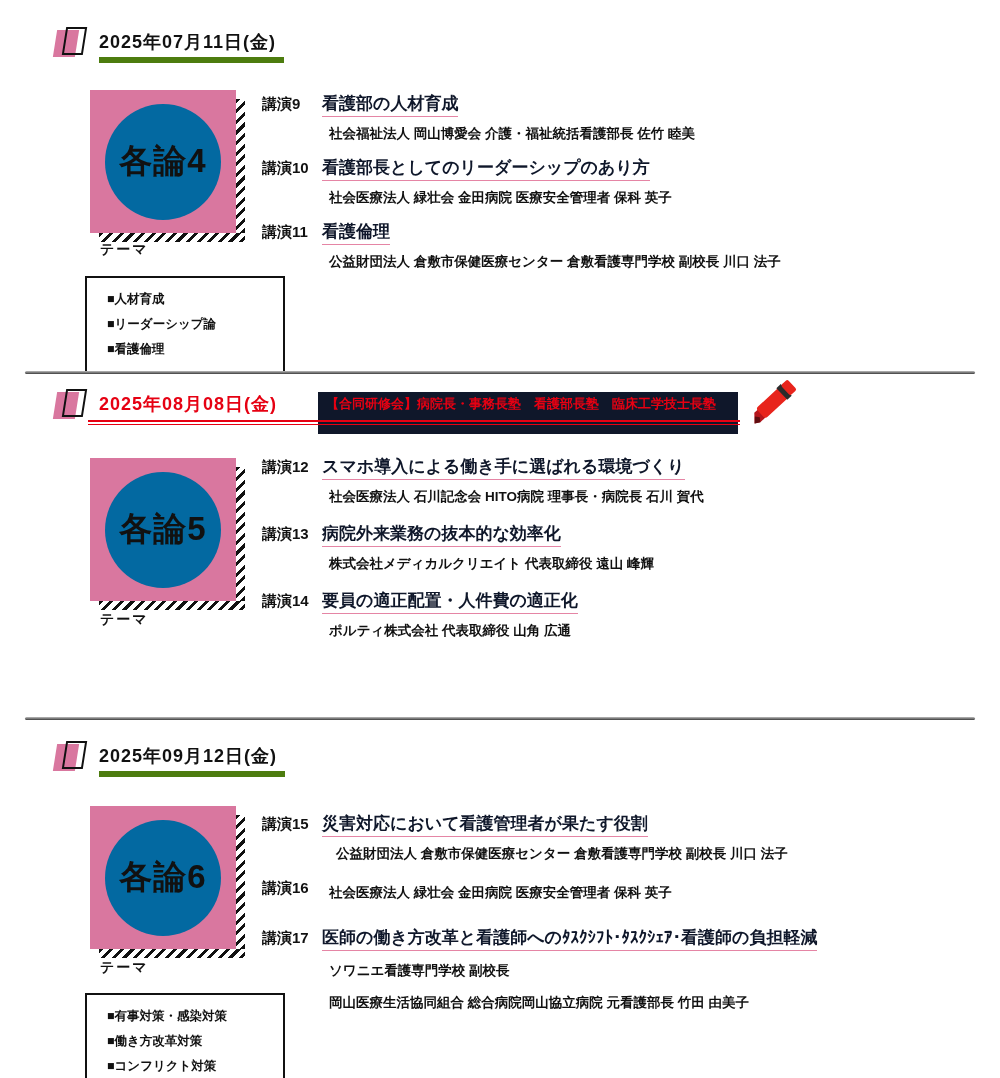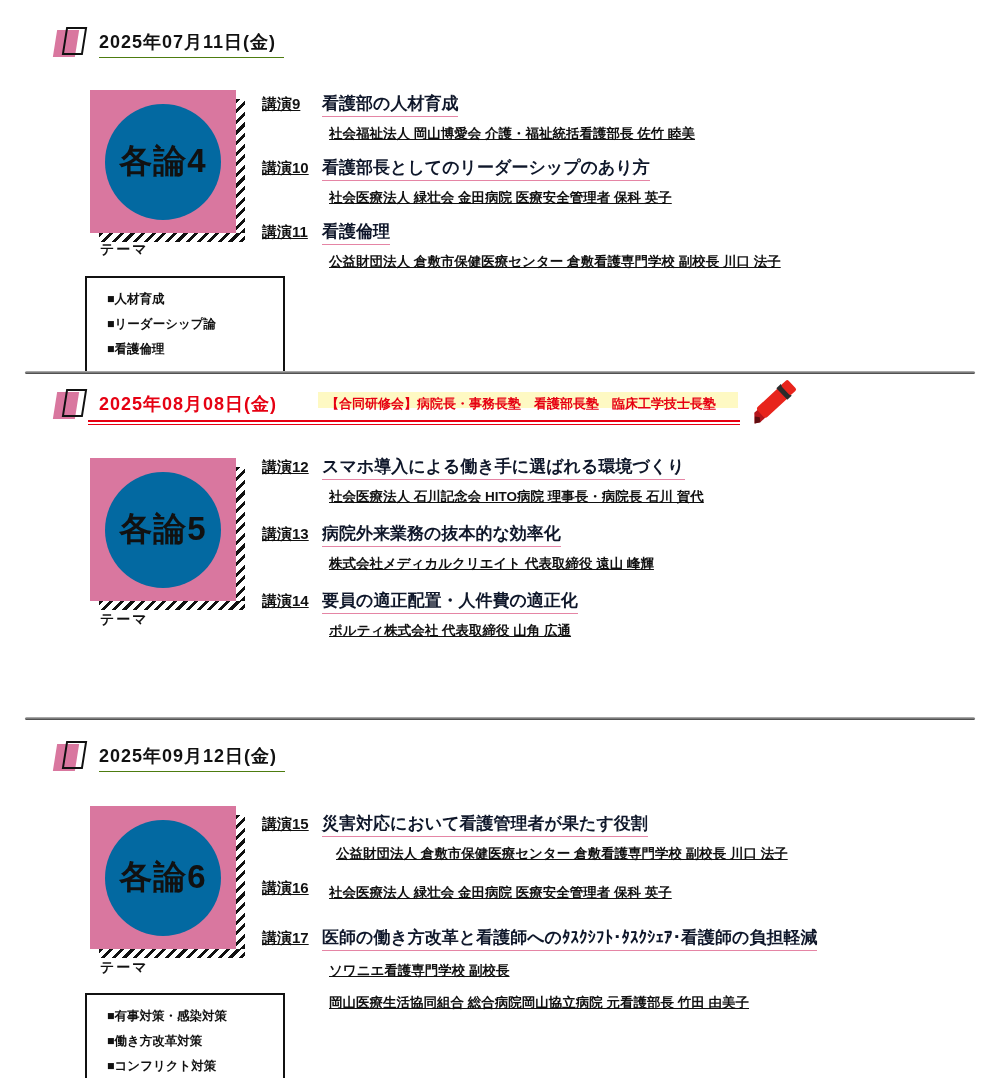--- a/index.html
+++ b/index.html
@@ -16,28 +16,28 @@
     position: absolute; left: 0; top: 4px; width: 22px; height: 27px;
     background: #d9779f; transform: skewX(-9deg); display: block;
   }
   .sheet-icon .front {
     position: absolute; left: 9px; top: 1px; width: 21px; height: 28px;
     background: transparent; border: 2.5px solid #111; transform: skewX(-9deg); display: block;
   }
   .date {
     display: inline-block; margin-left: 6px; margin-top: 4px;
     font-size: 18px; font-weight: 700; letter-spacing: 1px;
-    border-bottom: 1px solid #4d7c0f; padding: 0 8px 3px 0; white-space: nowrap;
+    border-bottom: 6px solid #4d7c0f; padding: 0 8px 3px 0; white-space: nowrap;
   }
   .date.red { color: #e60012; border-bottom: none; }
 
   
   .band {
-    position: absolute; left: 318px; top: 392px; width: 420px; height: 16px;
-    background: #fef9c3; color: #e60012; font-size: 13px; font-weight: 700;
+    position: absolute; left: 318px; top: 392px; width: 420px; height: 42px;
+    background: #0f172a; color: #e60012; font-size: 13px; font-weight: 700;
     padding: 3px 8px 0 8px; white-space: nowrap;
   }
   .red-dline {
     position: absolute; left: 88px; top: 420px; width: 652px; height: 6px;
     background: linear-gradient(to bottom,
       #e60012 0px, #e60012 1.6px,
       rgba(0,0,0,0) 1.6px, rgba(0,0,0,0) 3.8px,
       #e60012 3.8px, #e60012 5.4px,
       rgba(0,0,0,0) 5.4px);
   }
@@ -62,21 +62,21 @@
 
   .theme-label { position: absolute; font-size: 14px; font-weight: 700; letter-spacing: 2px; }
   .theme-box {
     position: absolute; width: 200px; border: 2px solid #111; background: #fff;
     padding: 9px 20px;
     margin-top: 12px;
   }
   .theme-item { font-size: 12.5px; font-weight: 700; line-height: 25px; white-space: nowrap; }
 
   
-  .lectures { position: absolute; left: 262px; width: 730px; text-decoration: underline; }
+  .lectures { position: absolute; left: 262px; width: 730px; }
   .lecture { display: flex; align-items: flex-start; margin-bottom: 13px; }
   .lec-no { flex: 0 0 60px; font-size: 15px; font-weight: 700; padding-top: 3px; white-space: nowrap; }
   .lec-body { flex: 1; }
   .lec-title {
     display: inline-block; font-size: 17px; font-weight: 700; color: #0f172a;
     text-decoration: none; border-bottom: 1.5px solid #e585a5; padding-bottom: 1px;
     white-space: nowrap; cursor: pointer;
   }
   .lec-speaker {
     margin-top: 7px; margin-left: 7px; font-size: 13.5px; font-weight: 700;

